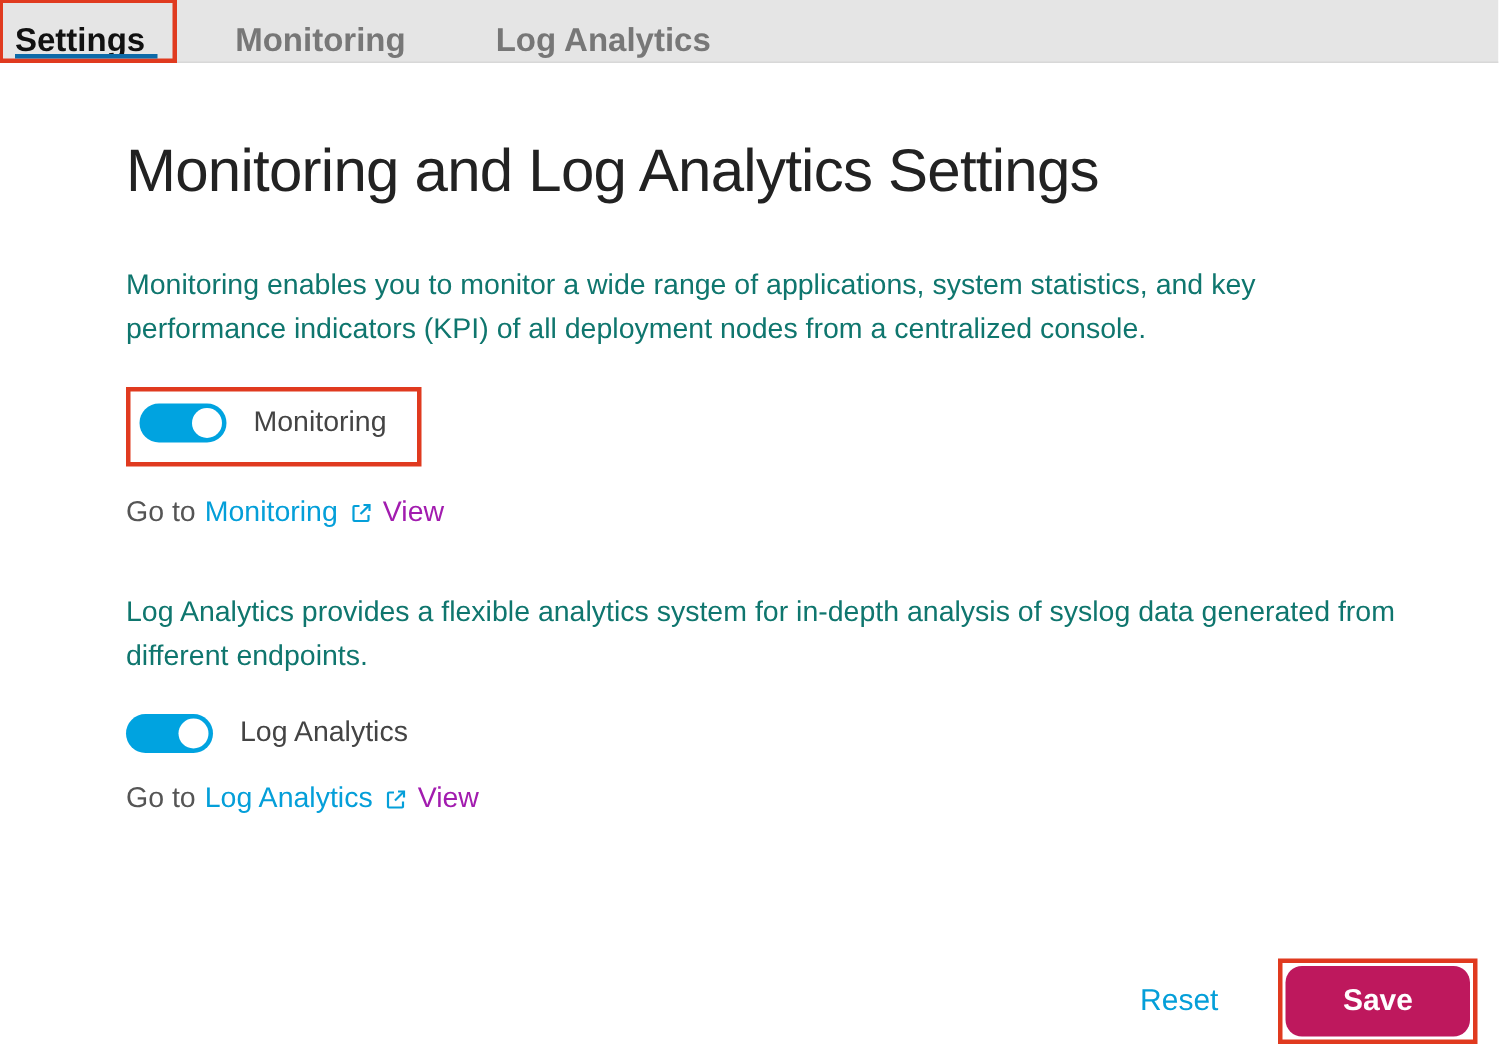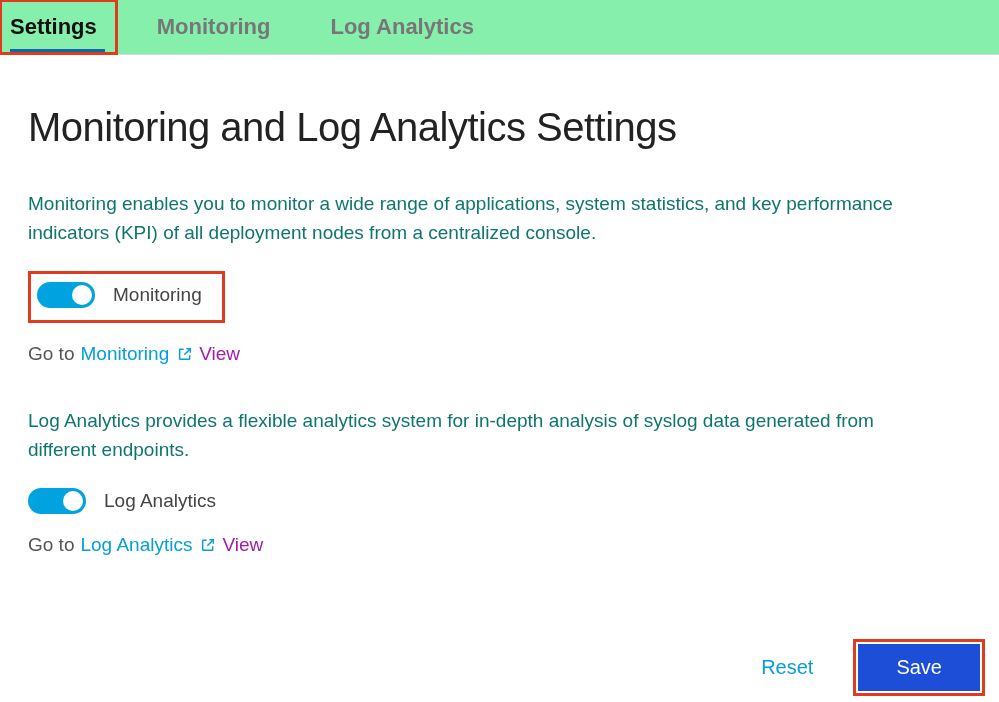--- a/index.html
+++ b/index.html
@@ -1,22 +1,22 @@
 <!DOCTYPE html>
 <html><head>
 <meta charset="utf-8">
 <style>
   * { box-sizing: border-box; margin: 0; padding: 0; }
   html, body { width: 999px; height: 702px; font-family: "Helvetica Neue", Arial, sans-serif; background: #fff; color: #333; }
   .tabbar {
-    background: #86efac;
+    background: #e5e5e5;
     border-bottom: 1px solid #d8d8d8;
     display: flex;
     align-items: stretch;
-    height: 55px;
+    height: 42px;
     padding: 0 0 0 0;
   }
   .tab {
     padding: 14px 20px 0 20px;
     font-size: 22px;
     font-weight: 600;
     color: #777;
     cursor: pointer;
     position: relative;
   }
@@ -29,21 +29,21 @@
     position: absolute;
     left: 10px; right: 12px; bottom: 2px;
     height: 3px;
     background: #0d6aa8;
   }
   .hl-red {
     outline: 3px solid #e03a1f;
     outline-offset: -2px;
   }
   .content {
-    padding: 50px 55px 0 28px;
+    padding: 50px 55px 0 84px;
   }
   h1 {
     font-size: 40px;
     font-weight: 400;
     color: #222;
     letter-spacing: -0.5px;
     margin-bottom: 40px;
   }
   .desc {
     font-size: 19px;
@@ -109,27 +109,28 @@
     align-items: center;
     gap: 40px;
   }
   .reset-link {
     font-size: 20px;
     color: #049fd9;
     cursor: pointer;
     margin-left: 43px;
   }
   .save-btn {
-    background: #1d4ed8;
+    background: #be185d;
     color: #fff;
     font-size: 20px;
     border: none;
-    border-radius: 0;
+    border-radius: 11px;
     padding: 12px 38px;
     cursor: pointer;
+    font-weight: bold;
   }
   .hl-box {
     border: 3px solid #e03a1f;
     padding: 4px;
     display: inline-block;
   }
   .section2 { margin-top: -6px; }
 </style>
 </head>
 <body>

